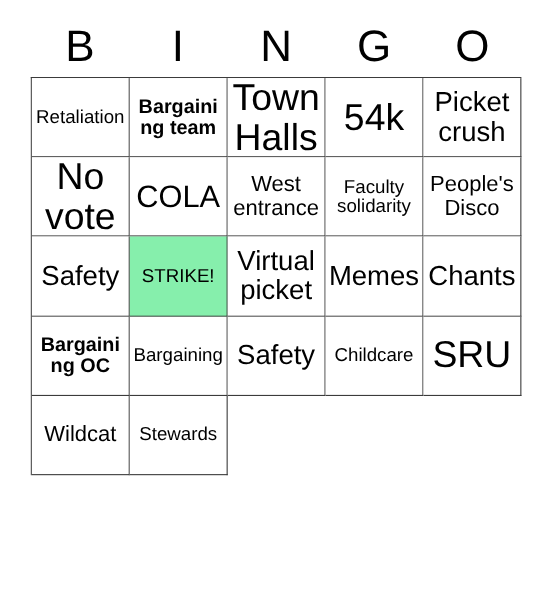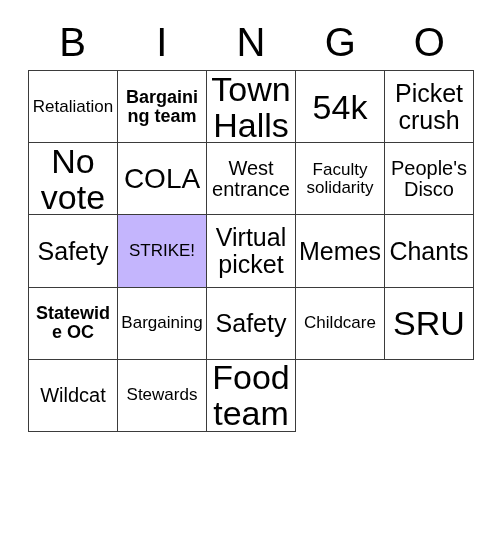--- a/index.html
+++ b/index.html
@@ -81,21 +81,21 @@
 
   
   .fs-xs  { font-size: 18px; font-weight: bold; }
   .fs-sm  { font-size: 17px; }
   .fs-md  { font-size: 20px; }
   .fs-lg  { font-size: 25px; }
   .fs-xl  { font-size: 28px; }
   .fs-xxl { font-size: 34px; }
 
   .marked {
-    background: #c4b5fd;
+    background: #86efac;
   }
 </style>
 </head>
 <body>
 
 <div id="card">
 
   <div id="header">
     <div class="header-cell">B</div>
     <div class="header-cell">I</div>
@@ -144,38 +144,35 @@
       <div class="cell">
         <span class="cell-text fs-lg">Virtual picket</span>
       </div>
       <div class="cell">
         <span class="cell-text fs-lg">Memes</span>
       </div>
       <div class="cell">
         <span class="cell-text fs-lg">Chants</span>
       </div>
       <div class="cell">
-        <span class="cell-text fs-xs">Statewide OC</span>
+        <span class="cell-text fs-xs">Bargaining OC</span>
       </div>
       <div class="cell">
         <span class="cell-text fs-sm">Bargaining</span>
       </div>
       <div class="cell">
         <span class="cell-text fs-lg">Safety</span>
       </div>
       <div class="cell">
         <span class="cell-text fs-sm">Childcare</span>
       </div>
       <div class="cell">
         <span class="cell-text fs-xxl">SRU</span>
       </div>
       <div class="cell">
         <span class="cell-text fs-md">Wildcat</span>
       </div>
       <div class="cell">
         <span class="cell-text fs-sm">Stewards</span>
       </div>
-      <div class="cell">
-        <span class="cell-text fs-xxl">Food team</span>
-      </div>
     </div>
 
 </div>
 
 </body></html>

